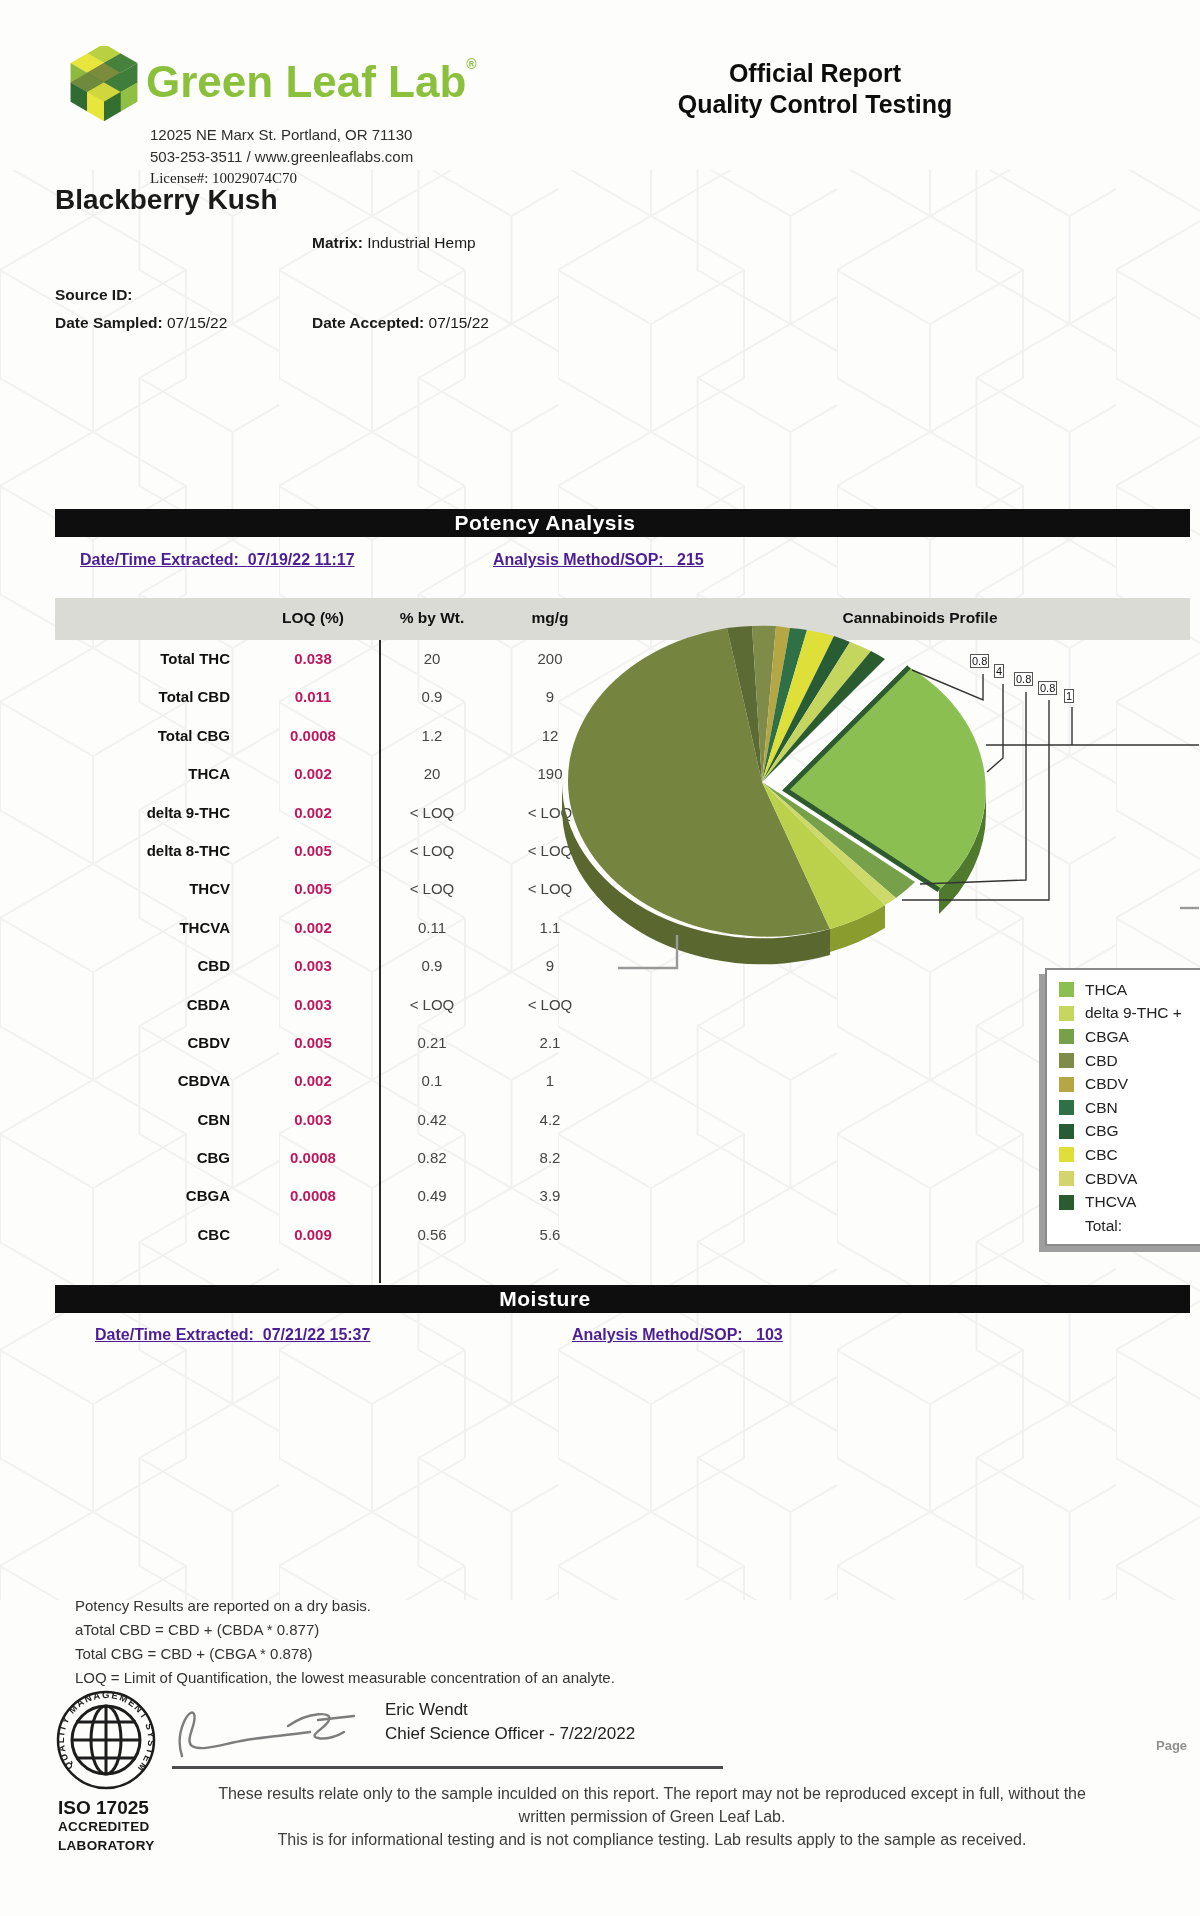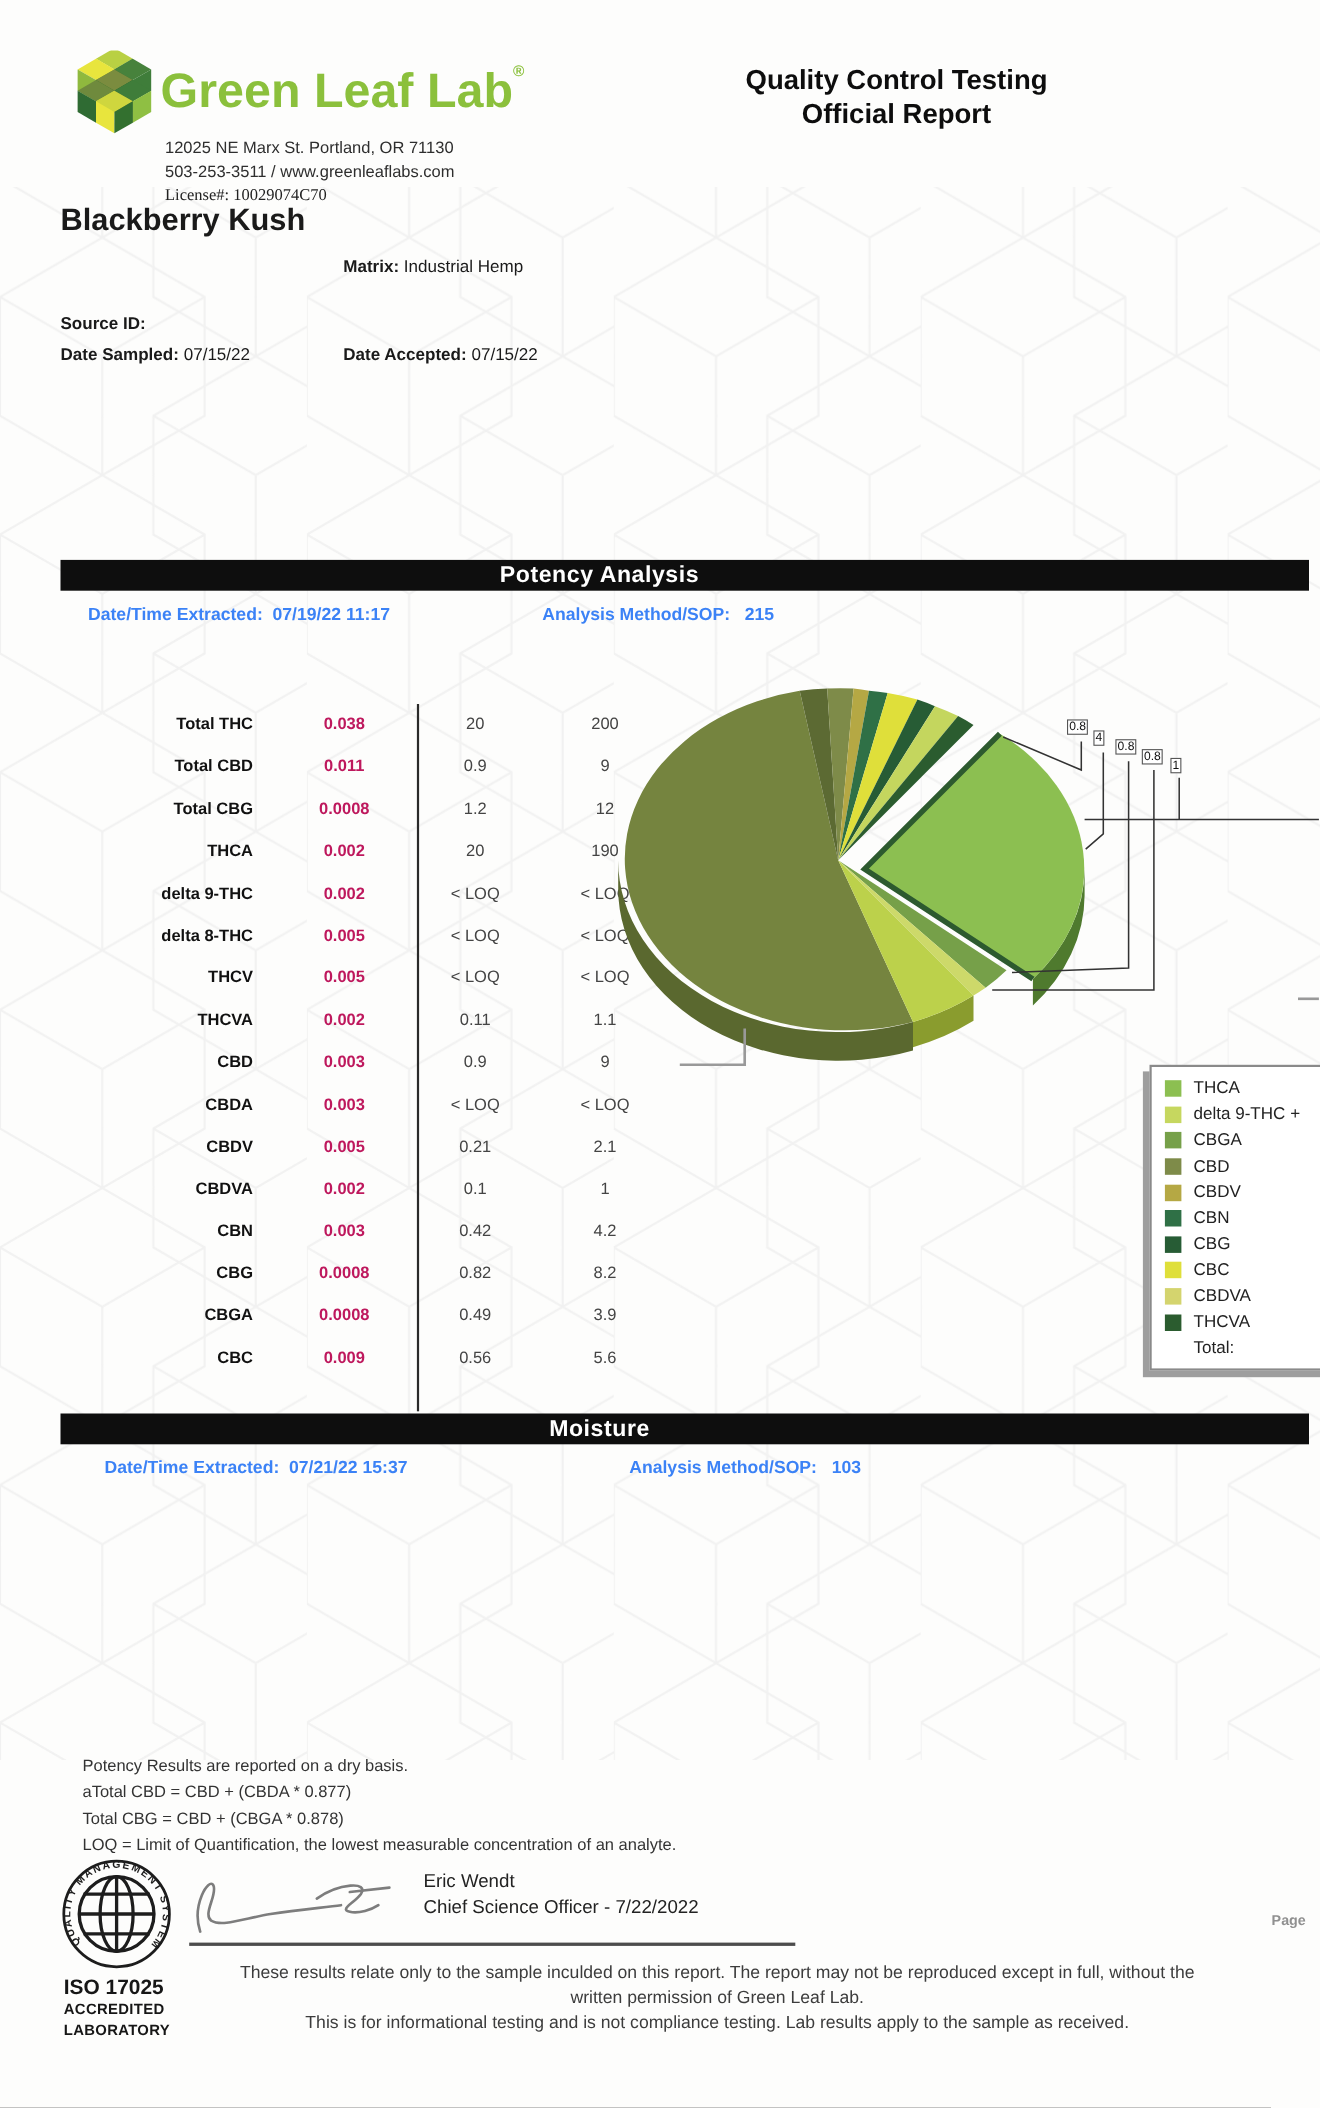--- a/index.html
+++ b/index.html
@@ -13,21 +13,21 @@
   .addr{left:150px;font-size:15px;color:#2e2e2e;}
   #license{font-family:"Liberation Serif","DejaVu Serif",serif;color:#222;}
   #qc-title{left:620px;top:58px;width:390px;text-align:center;font-size:25px;line-height:31px;font-weight:800;color:#0d0d0d;}
   
   #sample-name{left:55px;top:184px;font-size:28px;font-weight:800;}
   .lbl{font-weight:bold;}
   .kv{font-size:15.5px;}
   
   .bar{left:55px;width:1135px;height:28px;background:#0e0e0e;}
   .bar-text{position:absolute;left:0;top:2px;width:980px;text-align:center;color:#fff;font-size:21px;font-weight:800;letter-spacing:.5px;}
-  .extract-line{font-size:16px;font-weight:bold;color:#3b82f6;}
+  .extract-line{font-size:16px;font-weight:bold;color:#4c1d95;text-decoration:underline;}
   
   #col-band{left:55px;top:598px;width:1135px;height:42px;background:#dbdbd6;}
   .colhead{position:absolute;top:11px;font-size:15.5px;font-weight:bold;color:#111;text-align:center;}
   #divider{left:379px;top:640px;width:2px;height:643px;background:#2a2a2a;}
   #potency-rows{left:55px;top:641px;width:620px;}
   .trow{position:relative;height:38.4px;}
   .trow .name{position:absolute;left:0;top:9px;width:175px;text-align:right;font-weight:bold;font-size:15px;color:#111;}
   .trow .loq{position:absolute;left:188px;top:9px;width:140px;text-align:center;font-weight:bold;font-size:15px;color:#be185d;}
   .trow .pct{position:absolute;left:312px;top:9px;width:130px;text-align:center;font-size:15px;color:#444;}
   .trow .mgg{position:absolute;left:430px;top:9px;width:130px;text-align:center;font-size:15px;color:#444;}
@@ -94,22 +94,22 @@
       <polygon points="31,47 50,58 50,80 31,69" fill="#e8e53d"></polygon>
       <polygon points="69,47 50,58 50,80 69,69" fill="#33702f"></polygon>
     </svg>
 
   <div class="abs" id="brand"><span>Green Leaf Lab</span><sup>®</sup></div>
   <div class="abs addr" style="top:126px;">12025 NE Marx St. Portland, OR 71130</div>
   <div class="abs addr" style="top:148px;">503-253-3511 / www.greenleaflabs.com</div>
   <div class="abs addr" id="license" style="top:170px;">License#: 10029074C70</div>
 
   <div class="abs" id="qc-title">
+    <div>Official Report</div>
     <div>Quality Control Testing</div>
-    <div>Official Report</div>
   </div>
 
   <div class="abs" id="sample-name">Blackberry Kush</div>
   <div class="abs kv" style="left:312px;top:234px;">
     <span class="lbl">Matrix:</span> <span>Industrial Hemp</span>
   </div>
   <div class="abs kv lbl" style="left:55px;top:286px;">Source ID:</div>
   <div class="abs kv" style="left:55px;top:314px;">
     <span class="lbl">Date Sampled:</span> <span>07/15/22</span>
   </div>
@@ -120,20 +120,26 @@
   <div class="abs bar" style="top:509px;">
     <div class="bar-text">Potency Analysis</div>
   </div>
   <div class="abs extract-line" style="left:80px;top:551px;">
     <span>Date/Time Extracted:</span>&nbsp;&nbsp;<span>07/19/22  11:17</span>
   </div>
   <div class="abs extract-line" style="left:493px;top:551px;">
     <span>Analysis Method/SOP:</span>&nbsp;&nbsp;&nbsp;<span>215</span>
   </div>
 
+  <div class="abs" id="col-band">
+    <div class="colhead" style="left:178px;width:160px;">LOQ (%)</div>
+    <div class="colhead" style="left:297px;width:160px;">% by Wt.</div>
+    <div class="colhead" style="left:415px;width:160px;">mg/g</div>
+    <div class="colhead" style="left:715px;width:300px;">Cannabinoids Profile</div>
+  </div>
   <div class="abs" id="divider"></div>
   <div class="abs" id="potency-rows">
       <div class="trow">
         <div class="name">Total THC</div>
         <div class="loq">0.038</div>
         <div class="pct">20</div>
         <div class="mgg">200</div>
       </div>
       <div class="trow">
         <div class="name">Total CBD</div>

